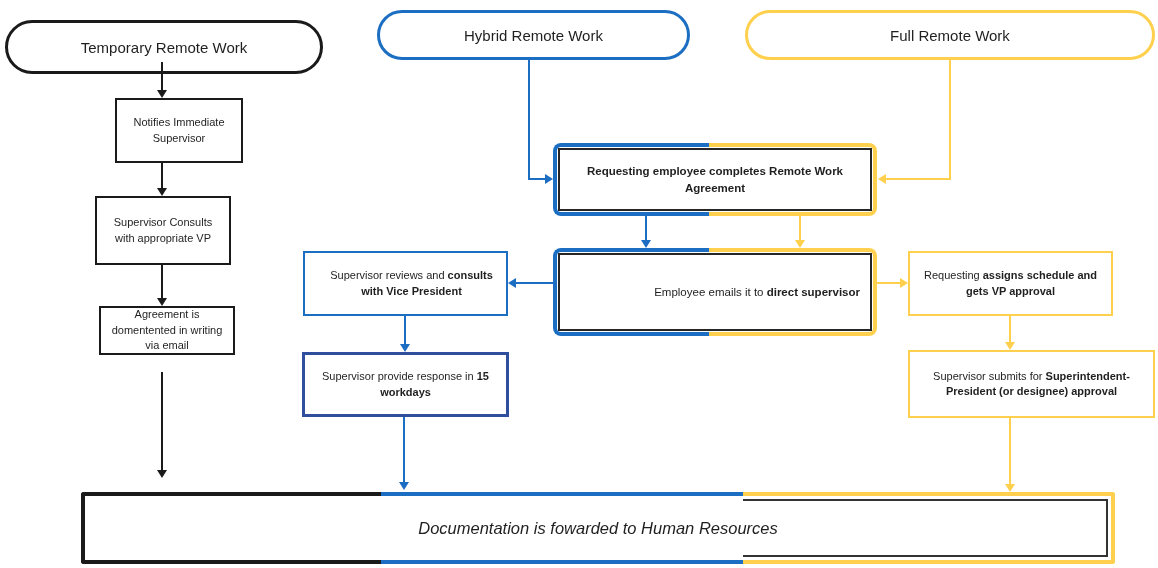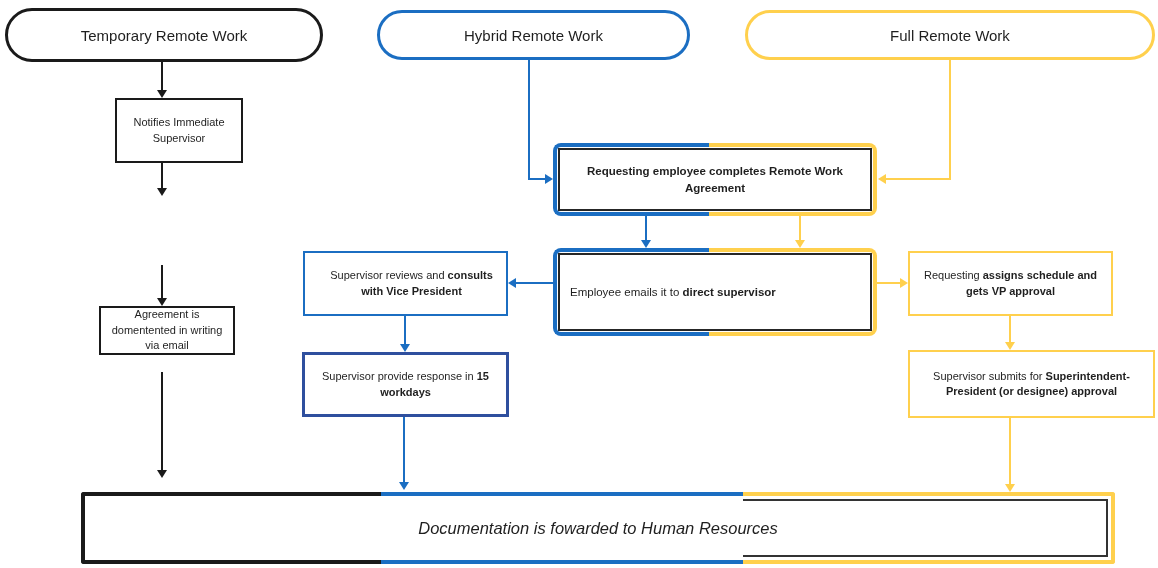--- a/index.html
+++ b/index.html
@@ -29,21 +29,21 @@
   .n-yellow{border:2px solid var(--yellow);}
   .b{font-weight:bold;}
 
   
   .dual{position:absolute;}
   .dual-left{position:absolute;left:0;top:0;bottom:0;width:48%;
              border:4px solid var(--blue);border-right:none;border-radius:8px 0 0 8px;}
   .dual-right{position:absolute;right:0;top:0;bottom:0;width:52%;
              border:4px solid var(--yellow);border-left:none;border-radius:0 8px 8px 0;}
   .dual-inner{position:absolute;left:5px;top:5px;right:5px;bottom:5px;background:#fff;
-             border:2px solid #262626;display:flex;align-items:center;justify-content:flex-start;
+             border:2px solid #262626;display:flex;align-items:center;justify-content:flex-end;
              text-align:center;font-size:11.5px;line-height:1.4;padding:0 10px;}
 
   
   .bottom-box{position:absolute;background:#fff;}
   .seg{position:absolute;top:0;bottom:0;}
   .seg-black{left:0;width:29%;border:4px solid var(--black);border-right:none;border-radius:3px 0 0 3px;}
   .seg-blue{left:29%;width:35%;border-top:4px solid var(--blue);border-bottom:4px solid var(--blue);}
   .seg-yellow{left:64%;right:0;border:4px solid var(--yellow);border-left:none;border-radius:0 3px 3px 0;}
   .seg-inner{position:absolute;left:0;top:3px;right:3px;bottom:3px;
              border:2px solid #333;border-left:none;}
@@ -69,32 +69,35 @@
   .ar-d.yellow{border-top-color:var(--yellow);border-left-color:transparent;border-right-color:transparent;}
   .ar-l.yellow{border-top-color:transparent;border-bottom-color:transparent;border-right-color:var(--yellow);}
   .ar-r.yellow{border-top-color:transparent;border-bottom-color:transparent;border-left-color:var(--yellow);}
   .ar-d.black{border-top-color:var(--black);border-left-color:transparent;border-right-color:transparent;}
 </style>
 </head>
 <body>
 
 <div class="canvas">
 
-  <div class="stadium s-black" style="left:5px;top:8px;width:318px;height:54px">
+  <div class="stadium s-black" style="left:5px;top:20px;width:318px;height:54px">
     <span>Temporary Remote Work</span>
   </div>
   <div class="stadium s-blue" style="left:377px;top:10px;width:313px;height:50px">
     <span>Hybrid Remote Work</span>
   </div>
   <div class="stadium s-yellow" style="left:745px;top:10px;width:410px;height:50px">
     <span>Full Remote Work</span>
   </div>
 
   <div class="node n-black" style="left:115px;top:98px;width:128px;height:65px">
     <span>Notifies Immediate Supervisor</span>
+  </div>
+  <div class="node n-black" style="left:95px;top:196px;width:136px;height:69px">
+    <span>Supervisor Consults with appropriate VP</span>
   </div>
   <div class="node n-black" style="left:99px;top:306px;width:136px;height:49px">
     <span>Agreement is domentented in writing via email</span>
   </div>
 
   <div class="dual" style="left:553px;top:143px;width:324px;height:73px">
     <div class="dual-left"></div>
     <div class="dual-right"></div>
     <div class="dual-inner">
       <span class="b">Requesting employee completes Remote Work Agreement</span>

